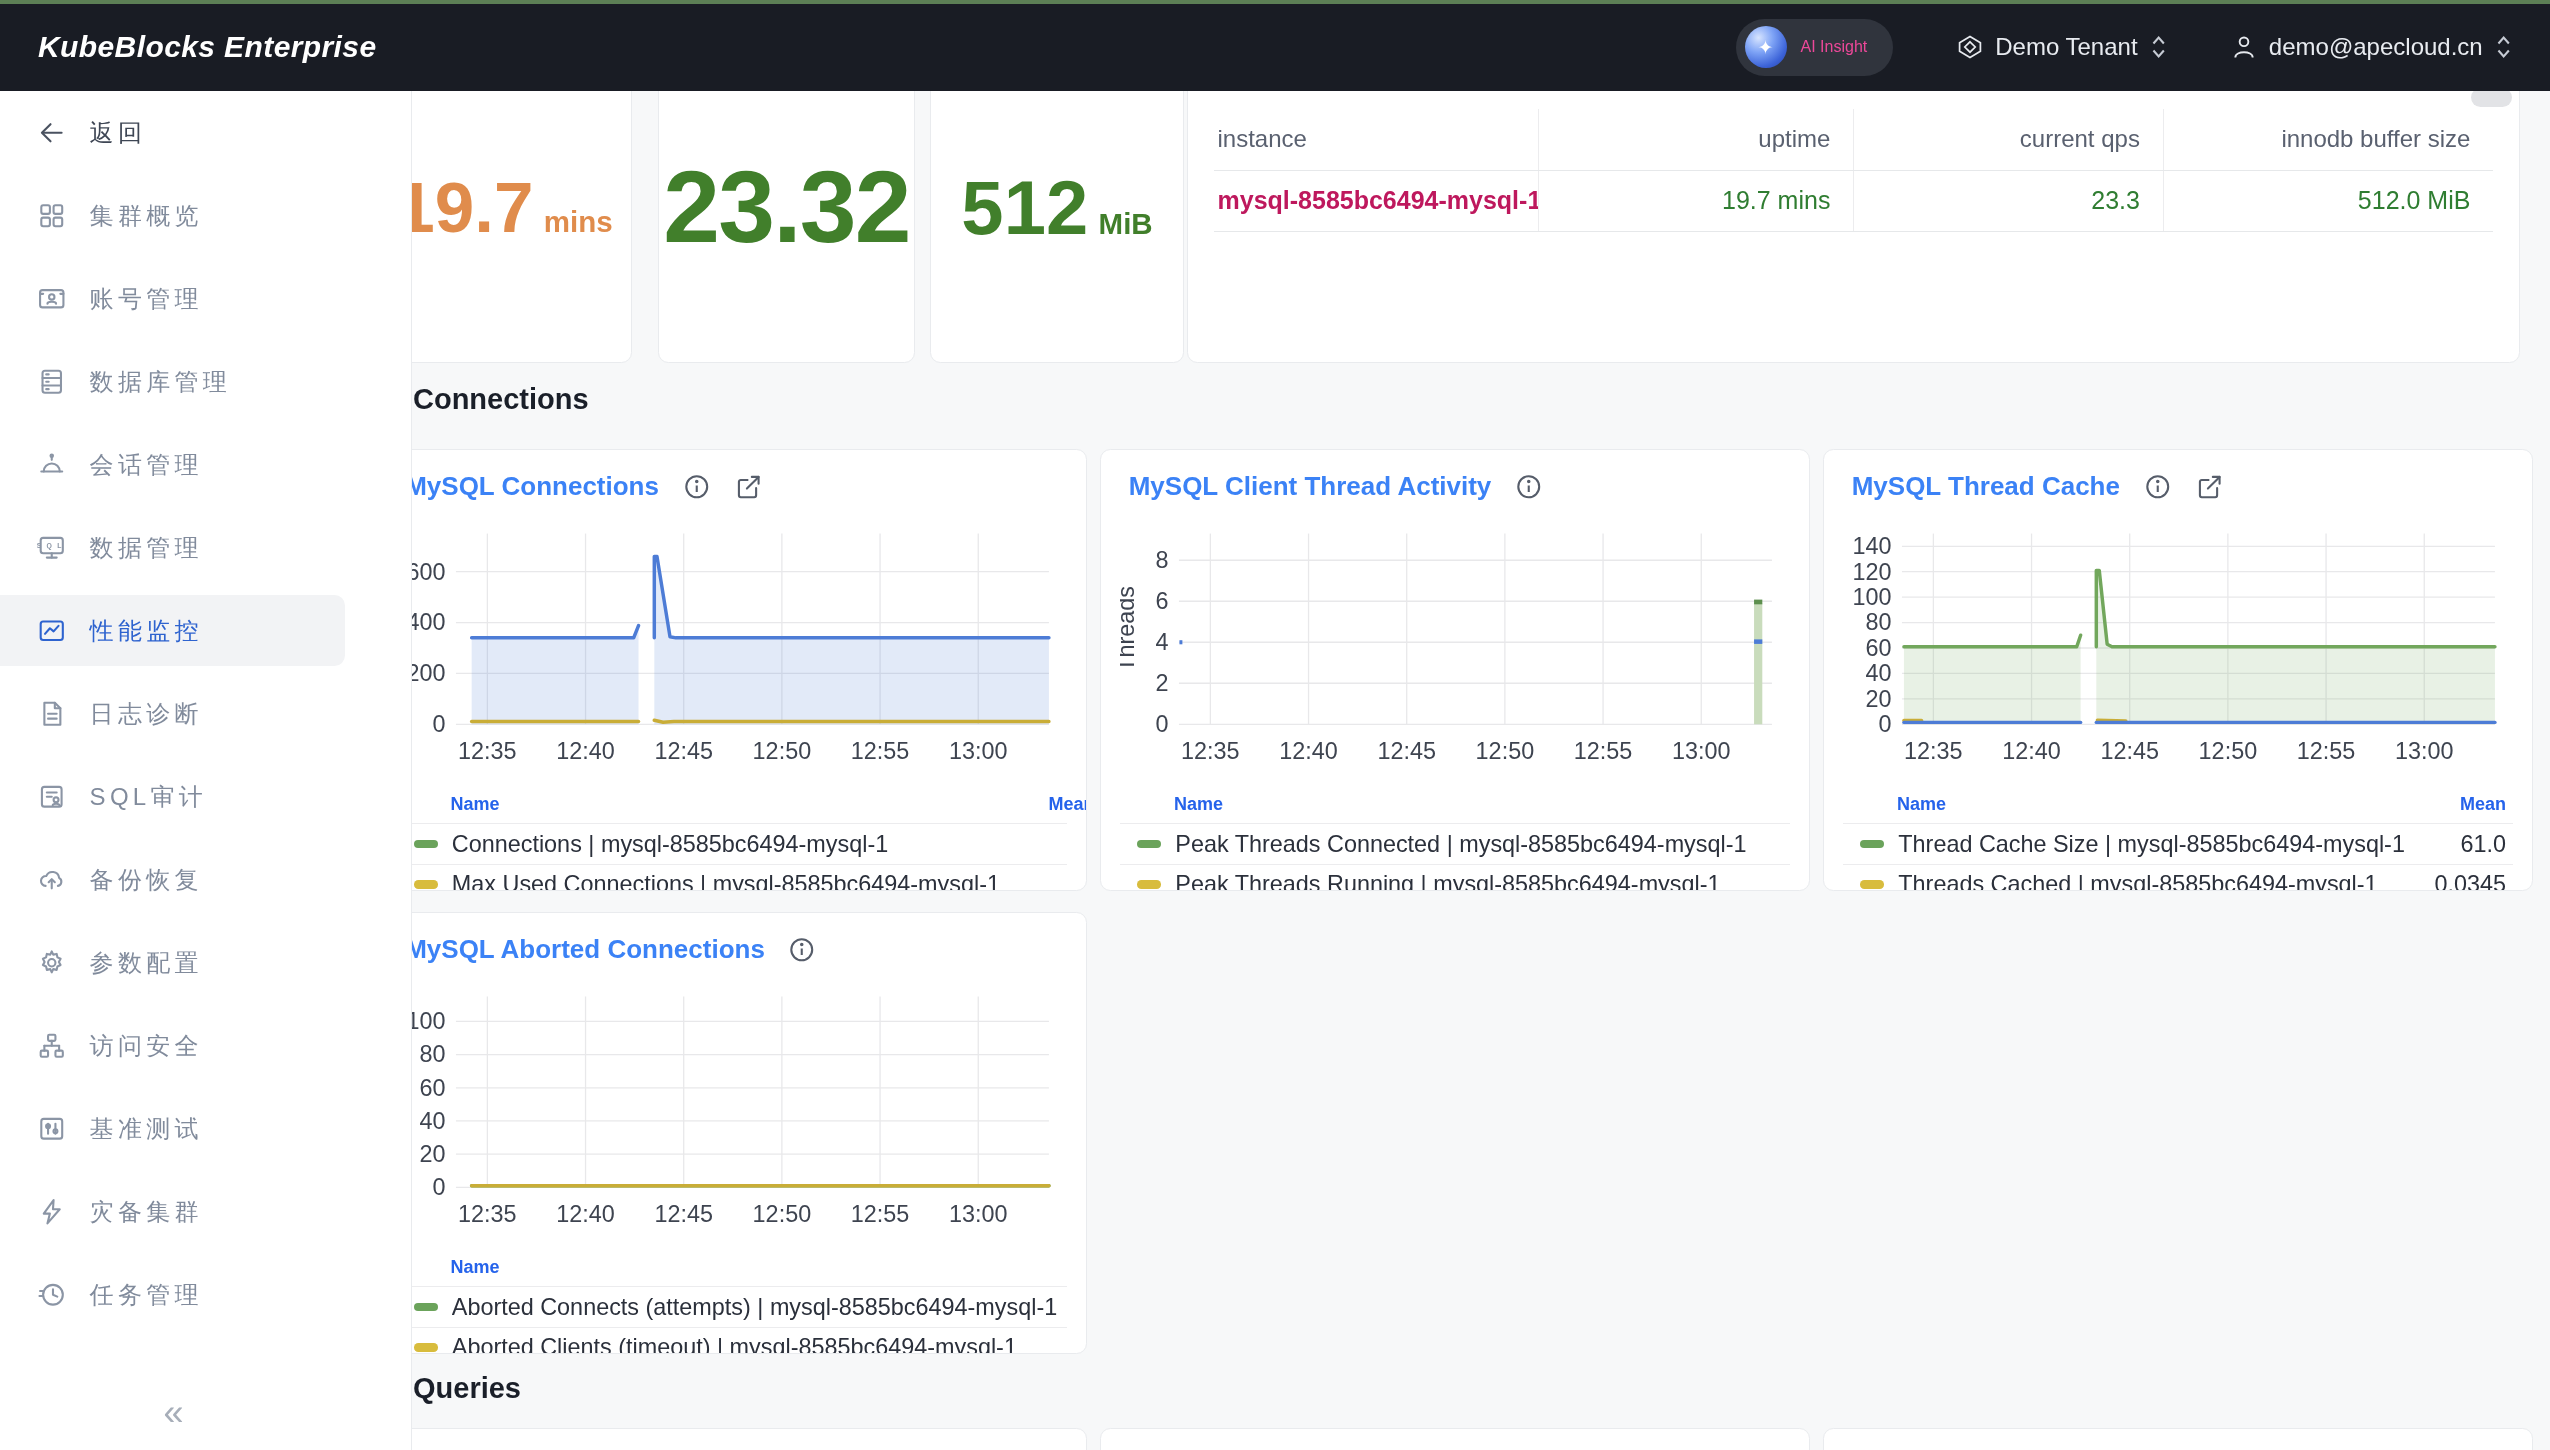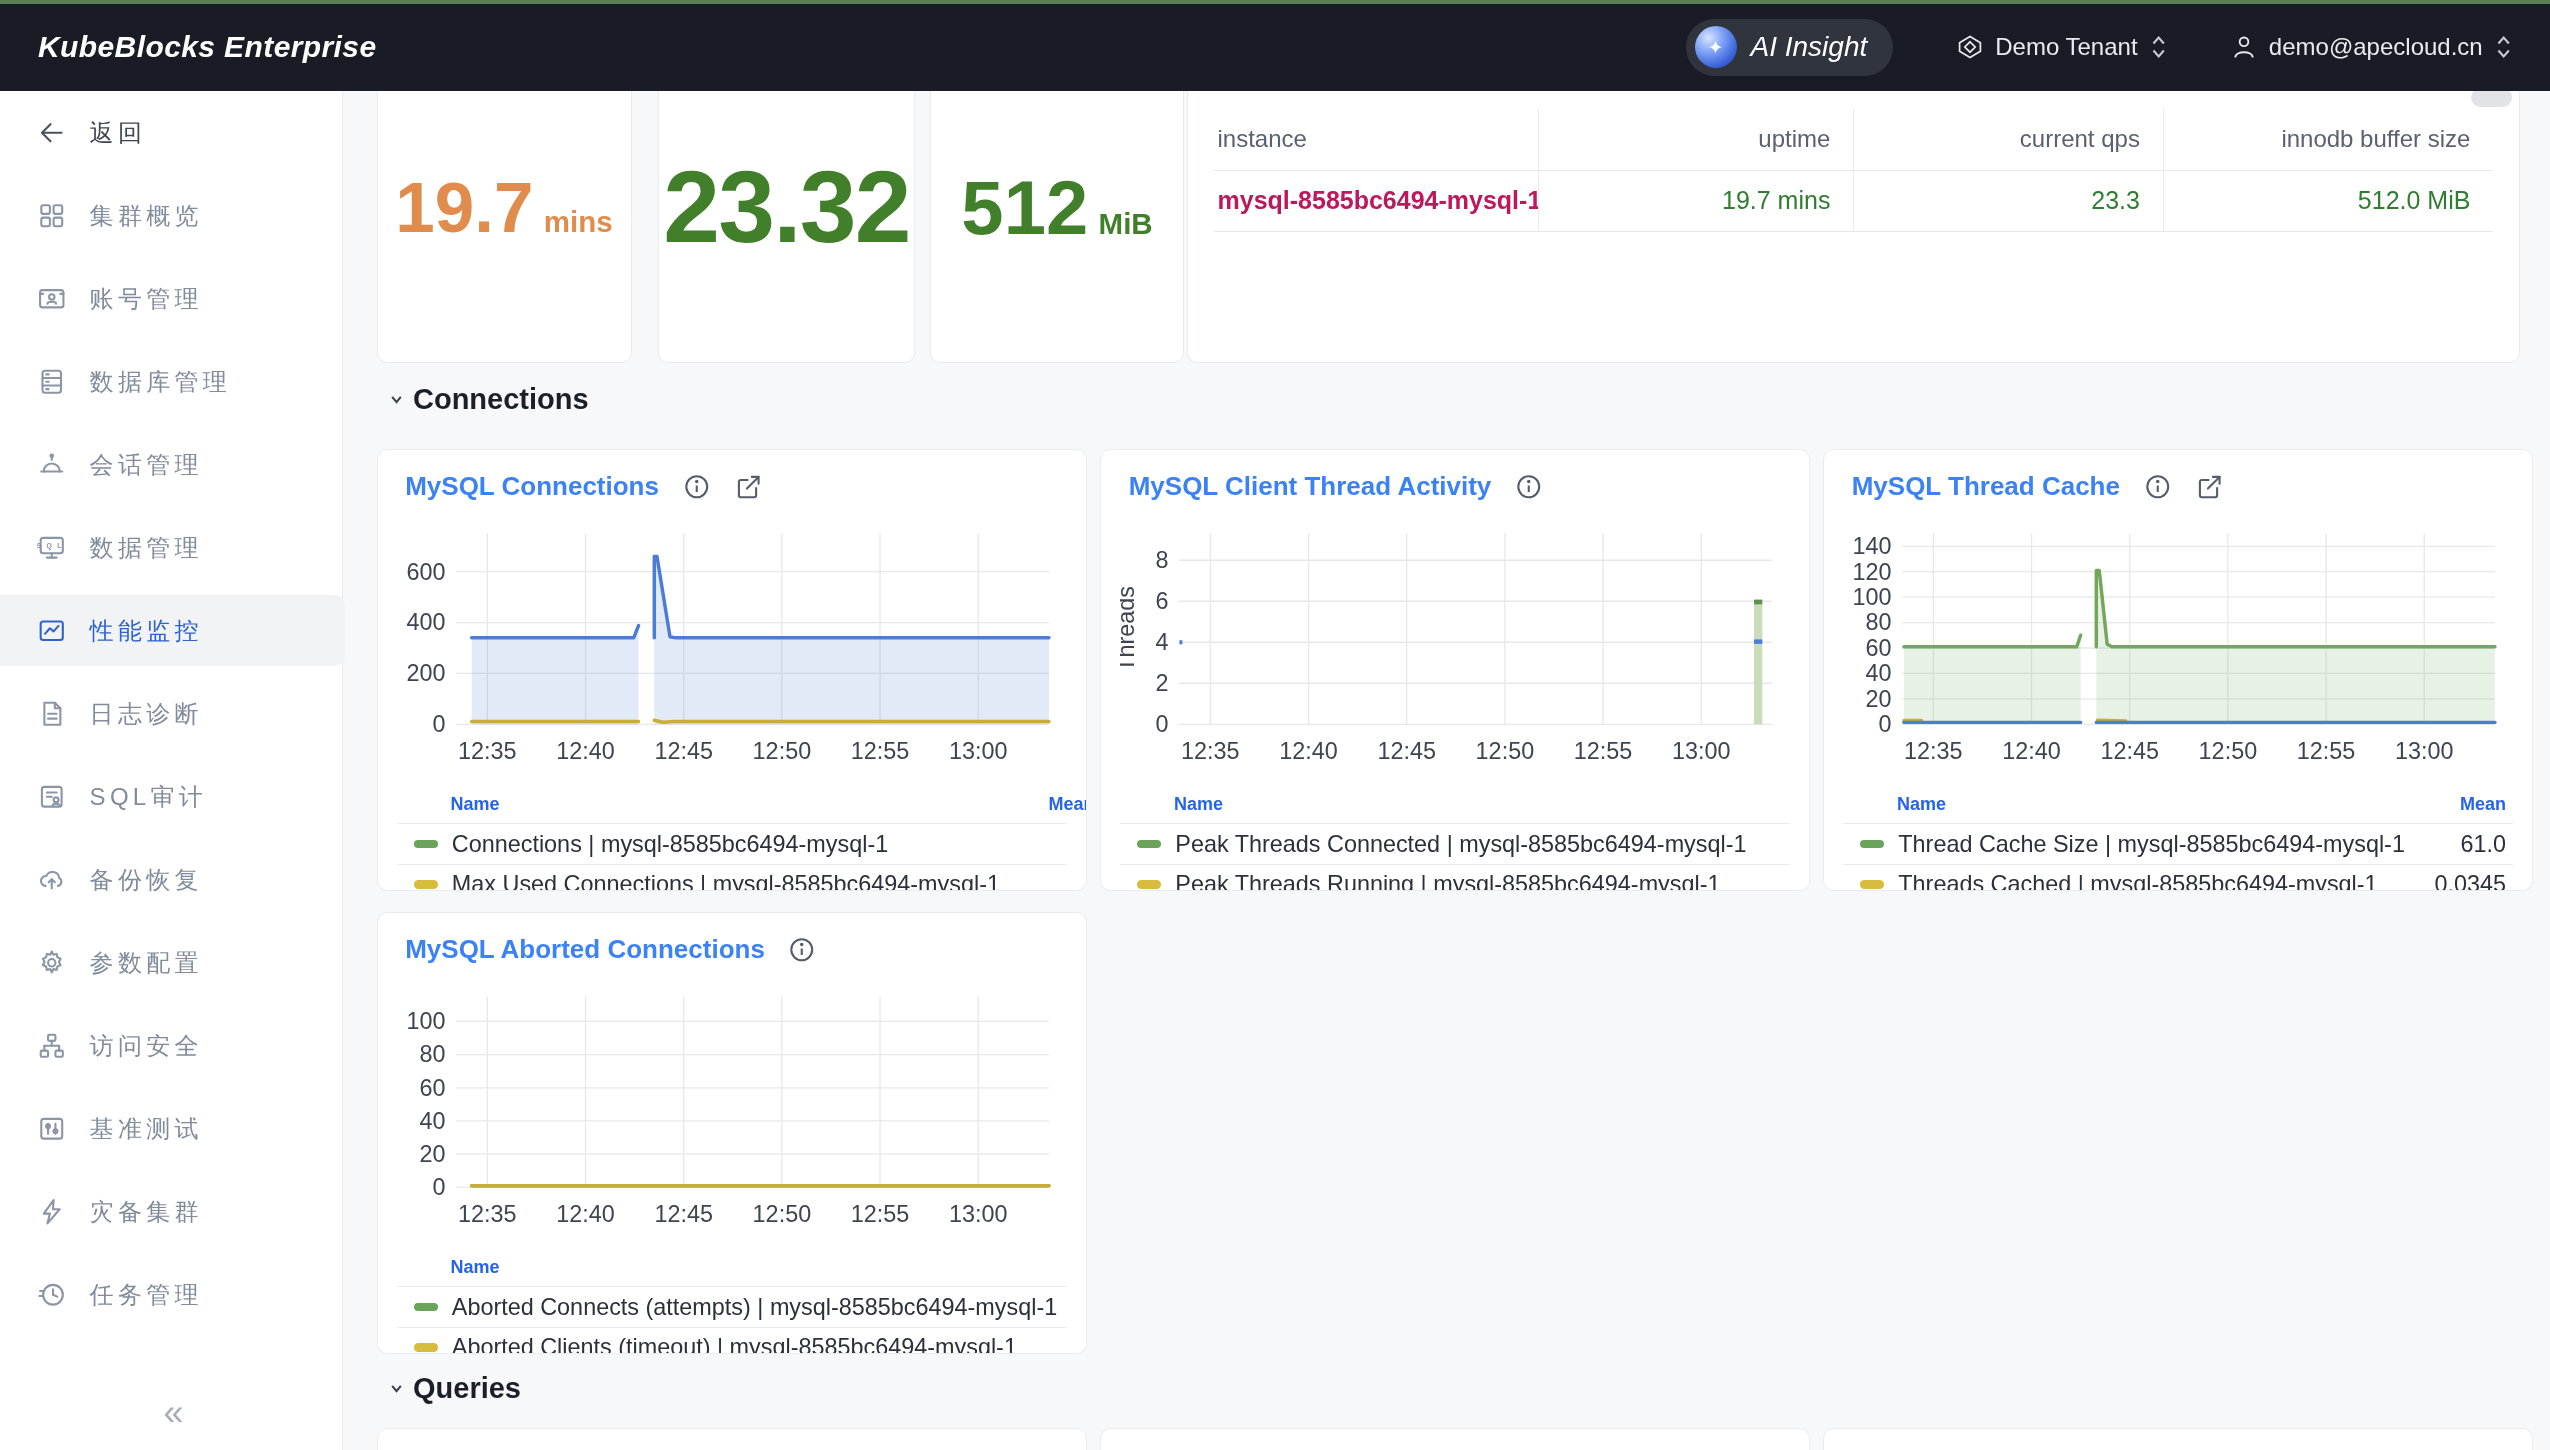--- a/index.html
+++ b/index.html
@@ -8,25 +8,25 @@
   
   .topstrip{position:absolute;left:0;top:0;width:2550px;height:3.5px;background:#5c7f55;z-index:30;}
   header{position:absolute;left:0;top:3.5px;width:2550px;height:87px;background:#191c24;z-index:20;
     display:flex;align-items:center;justify-content:space-between;padding:0 38px;}
   .logo{color:#fff;font-size:30px;font-weight:700;font-style:italic;letter-spacing:0.4px;}
   .hright{display:flex;align-items:center;gap:64px;}
   .ai-pill{display:flex;align-items:center;gap:14px;background:#30343d;border-radius:31px;height:57px;padding:0 26px 0 8.7px;cursor:pointer;}
   .ai-orb{width:42px;height:42px;border-radius:50%;display:flex;align-items:center;justify-content:center;
     background:radial-gradient(circle at 32% 28%,#d7e4ff 0%,#7fa4f6 35%,#3c63d8 70%,#253f9e 100%);
     color:#fff;font-size:19px;}
-  .ai-label{color:#ffffff;font-size:28px;font-style:italic;}
+  .ai-label{color:#ec4899;font-size:16px;}
   .hgroup{display:flex;align-items:center;gap:12px;color:#e8ebf0;font-size:24px;cursor:pointer;}
   .hicon{display:flex;align-items:center;}
   
-  aside{position:absolute;left:0;top:90px;width:343px;height:1360px;background:#fff;border-right:0.9px solid #e9ebee;z-index:10;padding-top:7px;}
+  aside{position:absolute;left:0;top:90px;width:412px;height:1360px;background:#fff;border-right:0.9px solid #e9ebee;z-index:10;padding-top:7px;}
   .side-item{height:71px;margin-bottom:12px;display:flex;align-items:center;gap:22.6px;padding-left:36px;
     font-size:24px;color:#818b9c;letter-spacing:4.3px;cursor:pointer;}
   .side-item .sicon{width:31px;height:31px;flex:0 0 31px;display:flex;align-items:center;justify-content:center;color:#8b95a5;}
   .side-item.back{color:#3e4654;}
   .side-item.back .sicon{color:#4a5260;}
   .side-item.active{background:#f2f3f5;border-radius:0 10.4px 10.4px 0;color:#2e63cf;width:345px;}
   .side-item.active .sicon{color:#2e63cf;}
   .collapse-btn{position:absolute;bottom:19px;left:0;width:347px;text-align:center;color:#a7aeb9;font-size:36px;cursor:pointer;line-height:1;}
   
   #main{position:absolute;left:347px;top:90px;width:2203px;height:1360px;overflow:hidden;}

